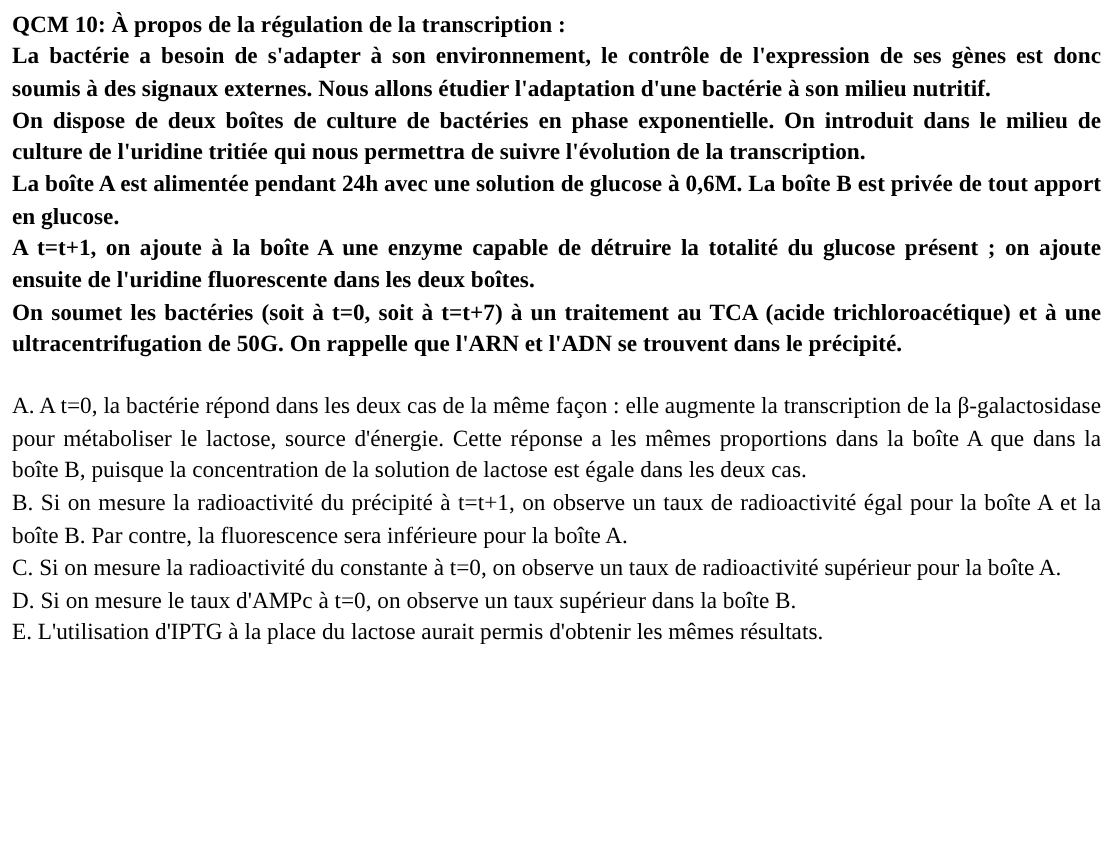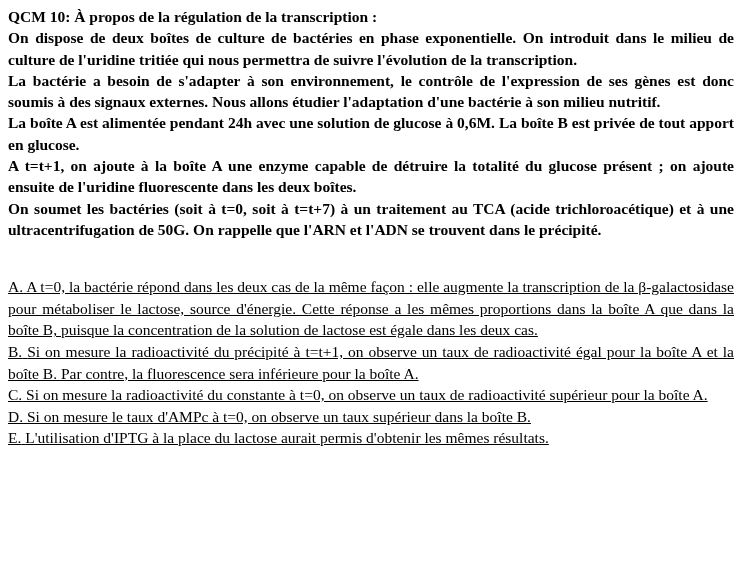--- a/index.html
+++ b/index.html
@@ -14,40 +14,39 @@
     overflow: hidden;
   }
   .intro p {
     margin: 0;
     font-weight: bold;
     font-size: 15.5px;
     line-height: 21.3px;
     text-align: justify;
   }
   .options {
-    margin-top: 36px;
-    text-decoration: underline;
+    margin-top: 20px;
   }
   .options p {
     margin: 0;
     font-weight: normal;
     font-size: 15.5px;
     line-height: 21.6px;
     text-align: justify;
   }
 </style>
 </head>
 <body>
 
 <div class="page">
 
   <div class="intro">
     <p>QCM 10: À propos de la régulation de la transcription :</p>
+    <p>La bactérie a besoin de s'adapter à son environnement, le contrôle de l'expression de ses gènes est donc soumis à des signaux externes.  Nous allons étudier l'adaptation d'une bactérie à son milieu nutritif.</p>
     <p>On dispose de deux boîtes de culture de bactéries en phase exponentielle. On introduit dans le milieu de culture de l'uridine tritiée qui nous permettra de suivre l'évolution de la transcription.</p>
-    <p>La bactérie a besoin de s'adapter à son environnement, le contrôle de l'expression de ses gènes est donc soumis à des signaux externes.  Nous allons étudier l'adaptation d'une bactérie à son milieu nutritif.</p>
     <p>La boîte A est alimentée pendant 24h avec une solution de glucose à 0,6M. La boîte B est privée de tout apport en glucose.</p>
     <p>A t=t+1, on ajoute à la boîte A une enzyme capable de détruire la totalité du glucose présent ; on ajoute ensuite de l'uridine fluorescente dans les deux boîtes.</p>
     <p>On soumet les bactéries (soit à t=0, soit à t=t+7) à un traitement au TCA (acide trichloroacétique) et à une ultracentrifugation de 50G. On rappelle que l'ARN et l'ADN se trouvent dans le précipité.</p>
   </div>
 
   <div class="options">
     <p><span>A.</span> <span>A t=0, la bactérie répond dans les deux cas de la même façon : elle augmente la transcription de la β-galactosidase pour métaboliser le lactose, source d'énergie. Cette réponse a les mêmes proportions dans la boîte A que dans la boîte B, puisque la concentration de la solution de lactose est égale dans les deux cas.</span></p>
     <p><span>B.</span> <span>Si on mesure la radioactivité du précipité à t=t+1, on observe un taux de radioactivité égal pour la boîte A et la boîte B. Par contre, la fluorescence sera inférieure pour la boîte A.</span></p>
     <p><span>C.</span> <span>Si on mesure la radioactivité du constante à t=0, on observe un taux de radioactivité supérieur pour la boîte A.</span></p>
     <p><span>D.</span> <span>Si on mesure le taux d'AMPc à t=0, on observe un taux supérieur dans la boîte B.</span></p>

